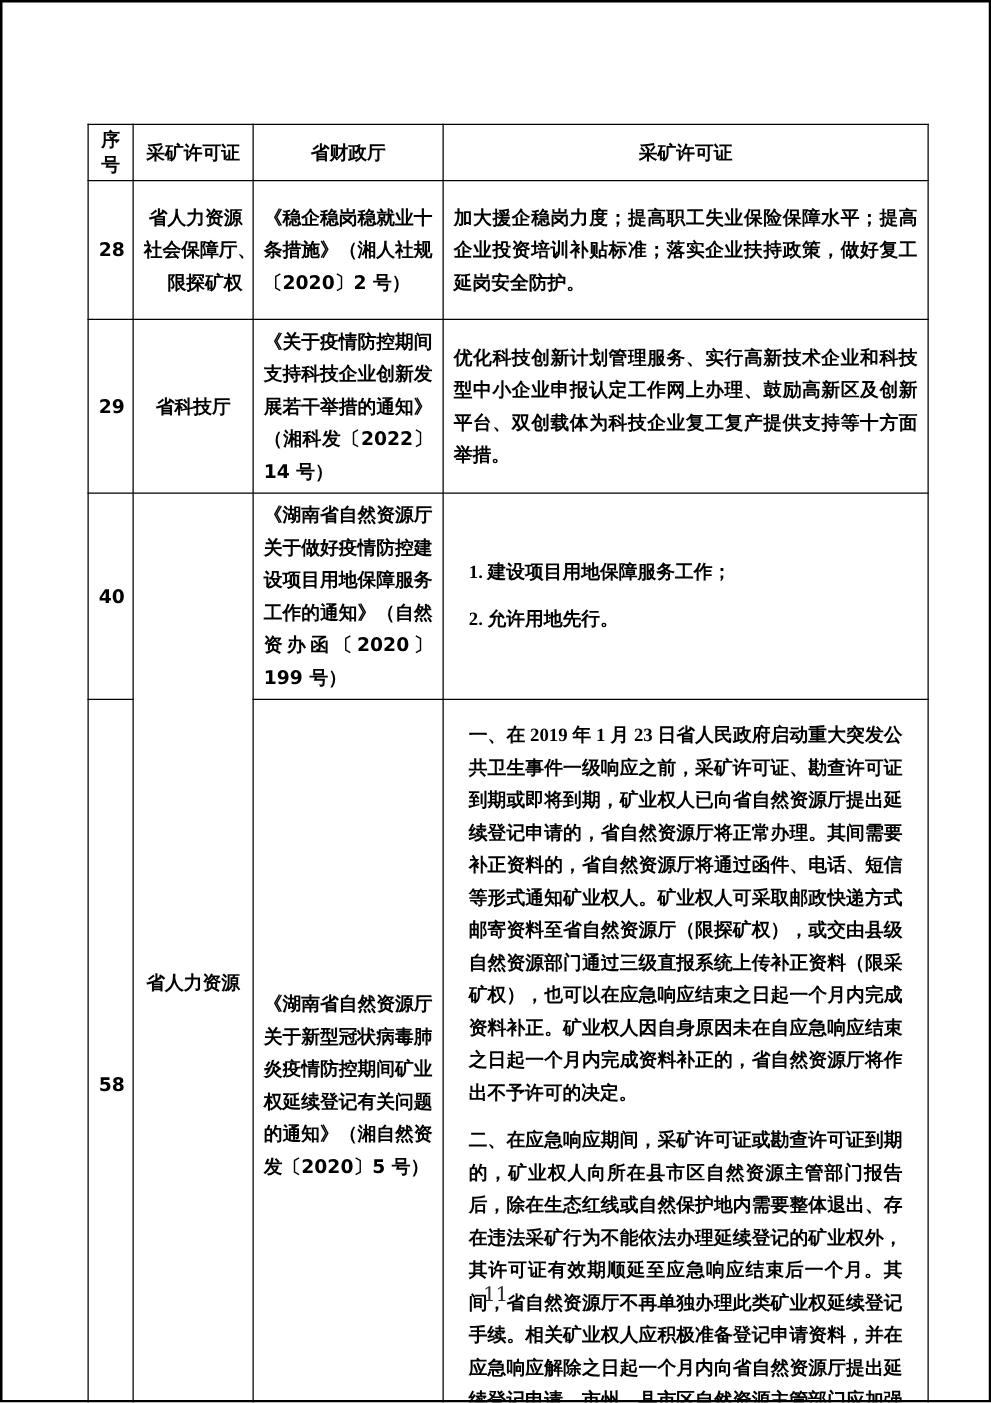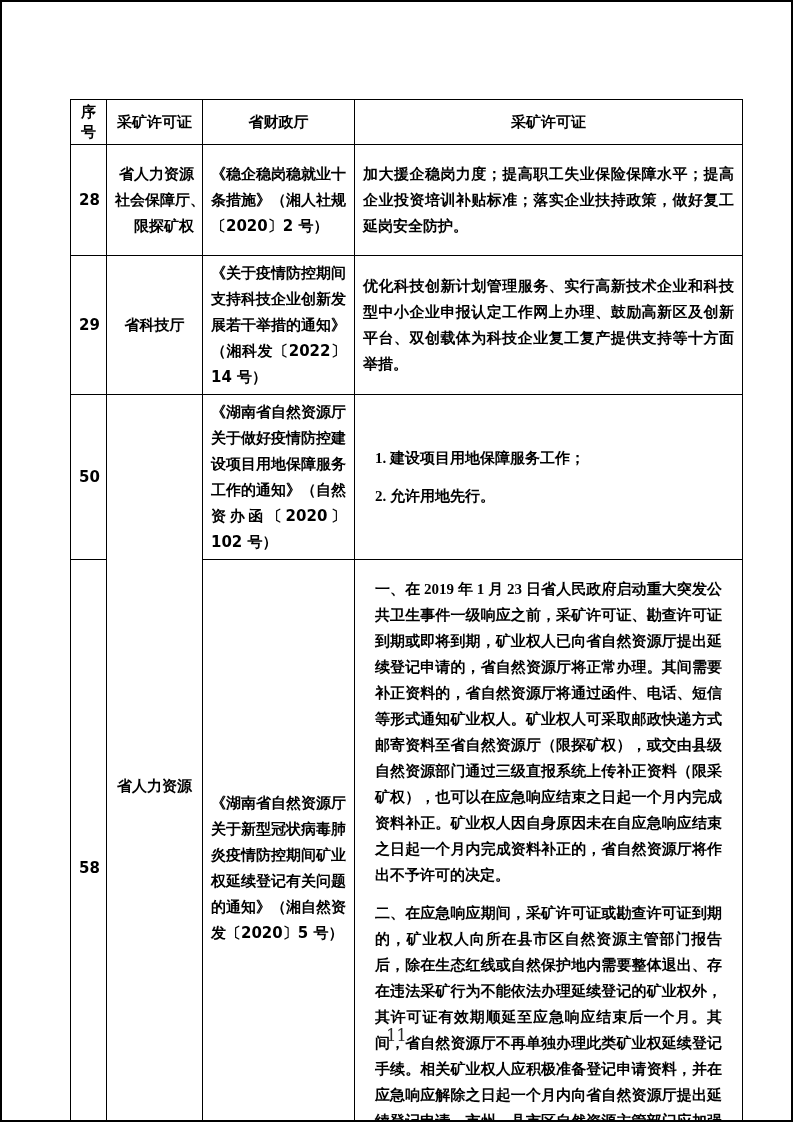--- a/index.html
+++ b/index.html
@@ -111,23 +111,23 @@
       </tr>
 
       <tr class="r-29">
         <td class="cell-no">29</td>
         <td class="cell-agency">省科技厅</td>
         <td class="cell-doc">《关于疫情防控期间支持科技企业创新发展若干举措的通知》（湘科发〔2022〕14 号）</td>
         <td class="cell-content">优化科技创新计划管理服务、实行高新技术企业和科技型中小企业申报认定工作网上办理、鼓励高新区及创新平台、双创载体为科技企业复工复产提供支持等十方面举措。</td>
       </tr>
 
       <tr class="r-30">
-        <td class="cell-no">50</td>
+        <td class="cell-no">40</td>
         <td class="cell-agency" rowspan="2">省人力资源</td>
-        <td class="cell-doc">《湖南省自然资源厅关于做好疫情防控建设项目用地保障服务工作的通知》（自然资办函〔2020〕102 号）</td>
+        <td class="cell-doc">《湖南省自然资源厅关于做好疫情防控建设项目用地保障服务工作的通知》（自然资办函〔2020〕199 号）</td>
         <td class="cell-content">
           <p>1. 建设项目用地保障服务工作；</p>
           <p>2. 允许用地先行。</p>
         </td>
       </tr>
 
       <tr class="r-31">
         <td class="cell-no">58</td>
         <td class="cell-doc">《湖南省自然资源厅关于新型冠状病毒肺炎疫情防控期间矿业权延续登记有关问题的通知》（湘自然资发〔2020〕5 号）</td>
         <td class="cell-content">

